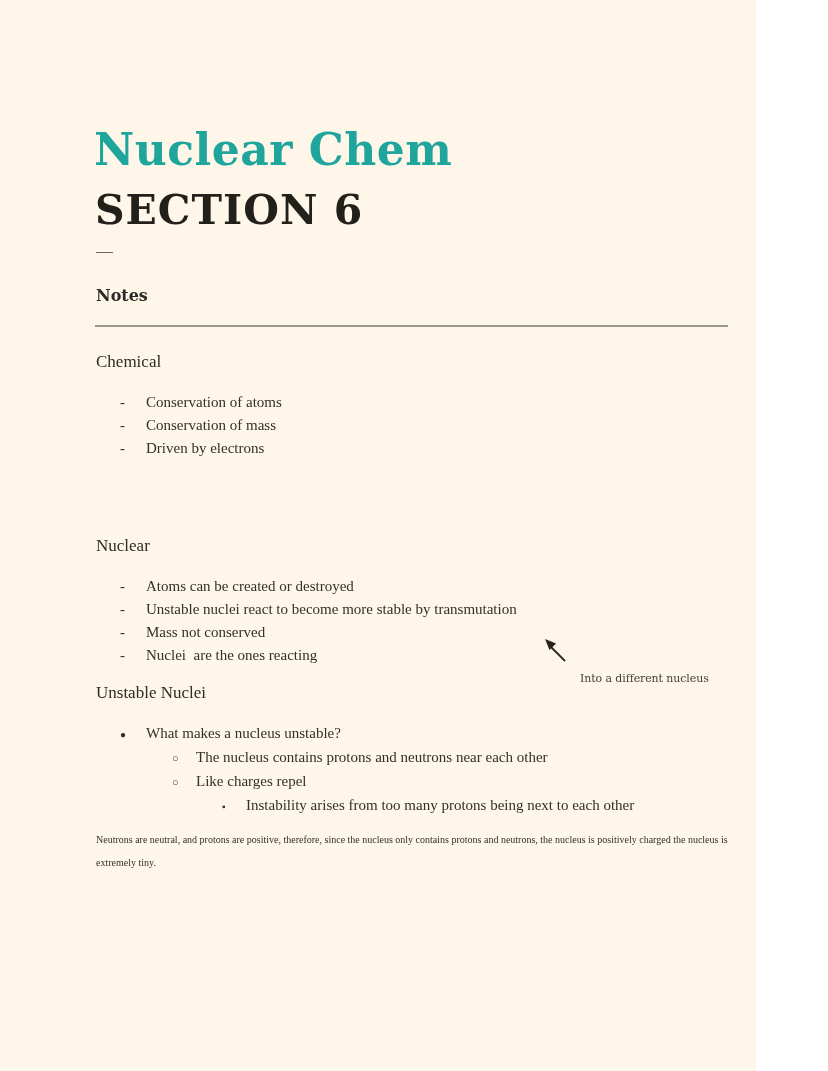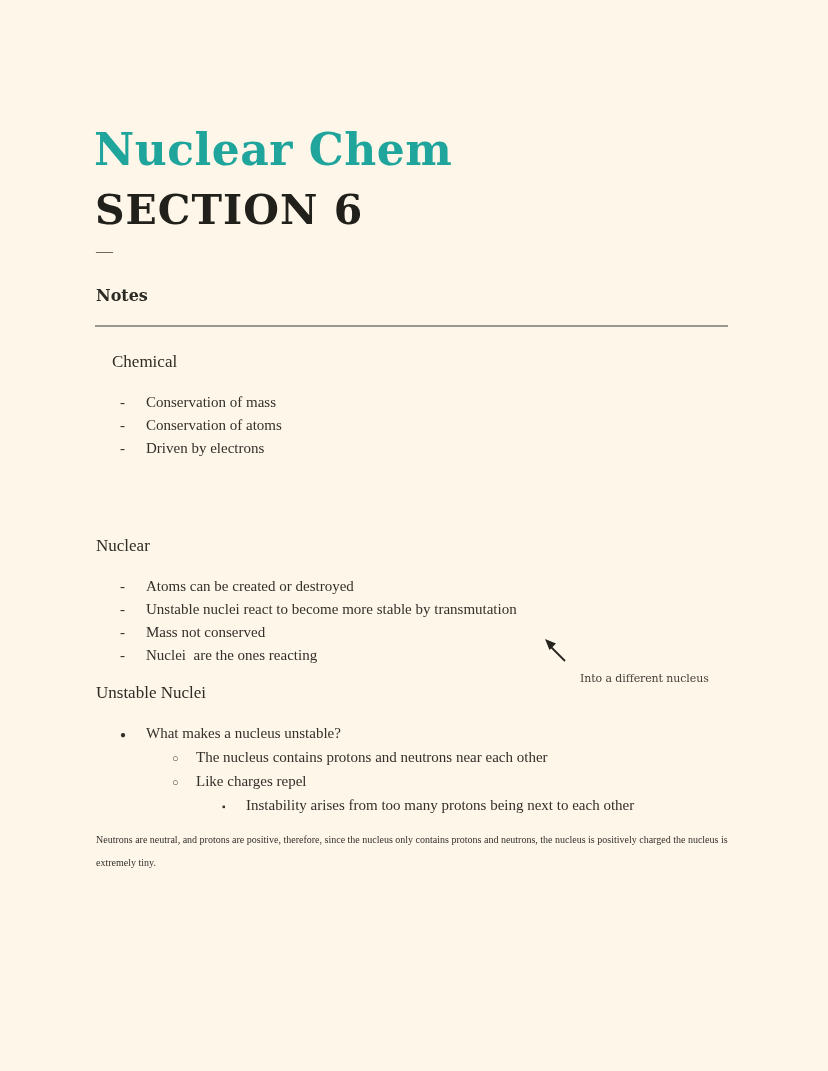--- a/index.html
+++ b/index.html
@@ -1,18 +1,18 @@
 <!DOCTYPE html>
 <html><head>
 <meta charset="utf-8">
 <style>
   html,body{margin:0;padding:0;}
   #page{
     position:relative;
-    width:828px;height:1071px;
+    width:756px;height:1071px;
     background:#fdf6e9;
     overflow:hidden;
     font-family:"Liberation Serif", serif;
     color:#33302a;
   }
   .abs{position:absolute;}
   .doc-title{
     left:94px;top:126px;
     font-family:"DejaVu Serif", serif;
     font-weight:bold;
@@ -45,21 +45,21 @@
   .rule{
     left:95px;top:325px;
     width:633px;height:2px;
     background:#9a978e;
   }
   .sec-heading{
     font-size:17px;line-height:22px;
     color:#2e2b24;
     white-space:nowrap;
   }
-  .h-chemical{left:96px;top:351px;margin-left:16px;}
+  .h-chemical{left:96px;top:351px;}
   .h-nuclear{left:96px;top:535px;}
   .h-unstable{left:96px;top:682px;}
   .h-band{left:96px;top:889px;}
   .list{font-size:15px;color:#33302a;}
   .l-chemical{left:96px;top:391px;}
   .l-nuclear{left:96px;top:575px;}
   .l-unstable{left:96px;top:722px;}
   .l-band{left:96px;top:929px;}
   .li{line-height:23px;white-space:nowrap;}
   .marker{display:inline-block;text-align:left;color:#33302a;}
@@ -95,22 +95,22 @@
 <div id="page">
 
   <div class="abs doc-title">Nuclear Chem</div>
   <div class="abs doc-subtitle">SECTION 6</div>
   <div class="abs tiny-dash">—</div>
   <div class="abs notes-label">Notes</div>
   <div class="abs rule"></div>
 
   <div class="abs sec-heading h-chemical">Chemical</div>
   <div class="abs list l-chemical">
+    <div class="li lvl1"><span class="marker">-</span><span class="li-text">Conservation of atoms</span></div>
     <div class="li lvl1"><span class="marker">-</span><span class="li-text">Conservation of mass</span></div>
-    <div class="li lvl1"><span class="marker">-</span><span class="li-text">Conservation of atoms</span></div>
     <div class="li lvl1"><span class="marker">-</span><span class="li-text">Driven by electrons</span></div>
   </div>
 
   <div class="abs sec-heading h-nuclear">Nuclear</div>
   <div class="abs list l-nuclear">
     <div class="li lvl1"><span class="marker">-</span><span class="li-text">Atoms can be created or destroyed</span></div>
     <div class="li lvl1"><span class="marker">-</span><span class="li-text">Unstable nuclei react to become more stable by transmutation</span></div>
     <div class="li lvl1"><span class="marker">-</span><span class="li-text">Mass not conserved</span></div>
     <div class="li lvl1"><span class="marker">-</span><span class="li-text">Nuclei  are the ones reacting</span></div>
   </div>

